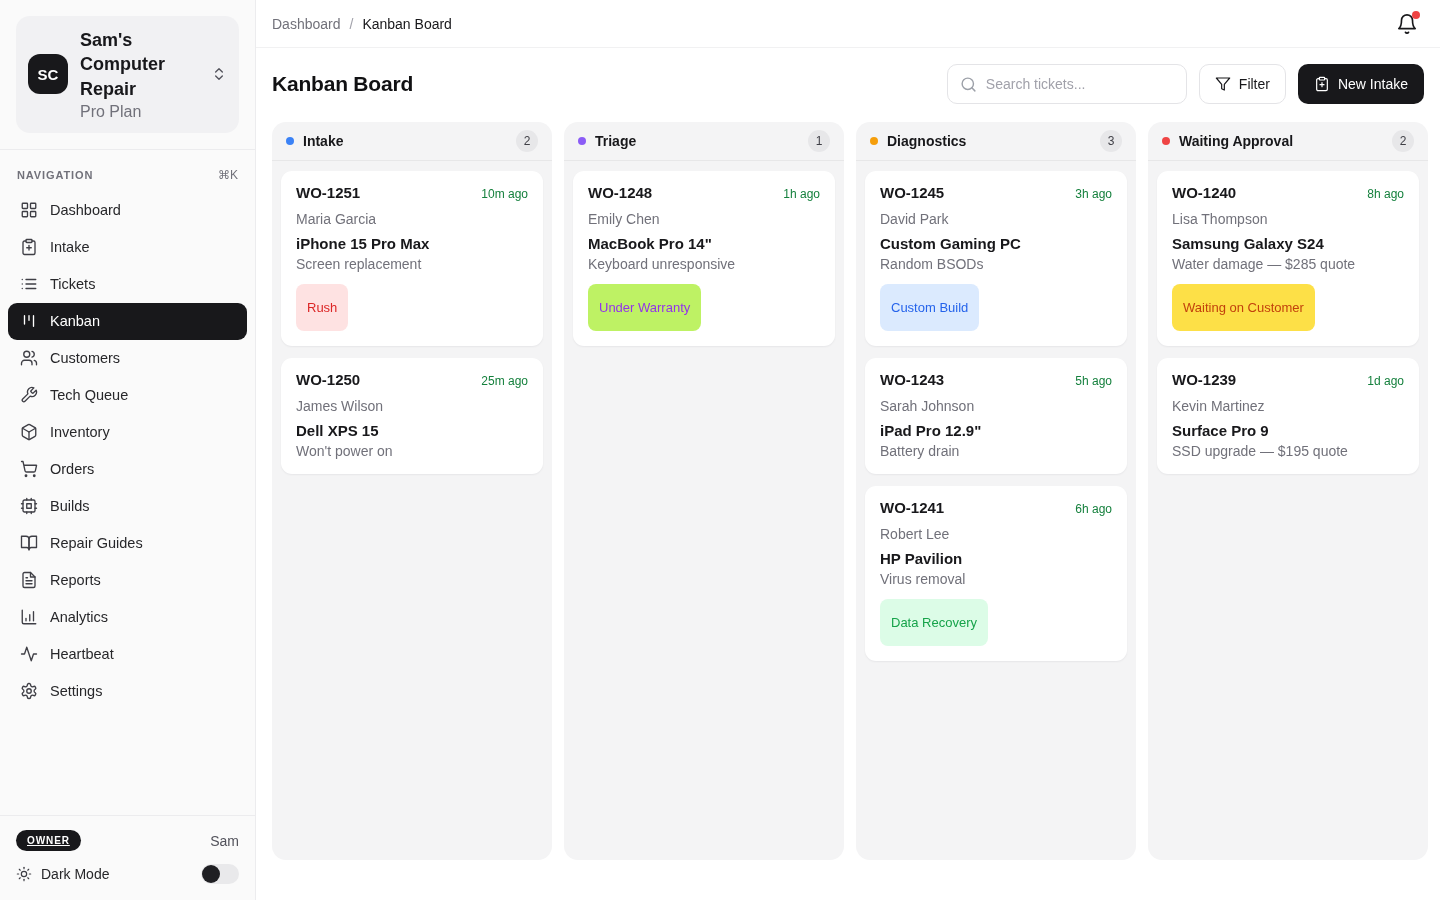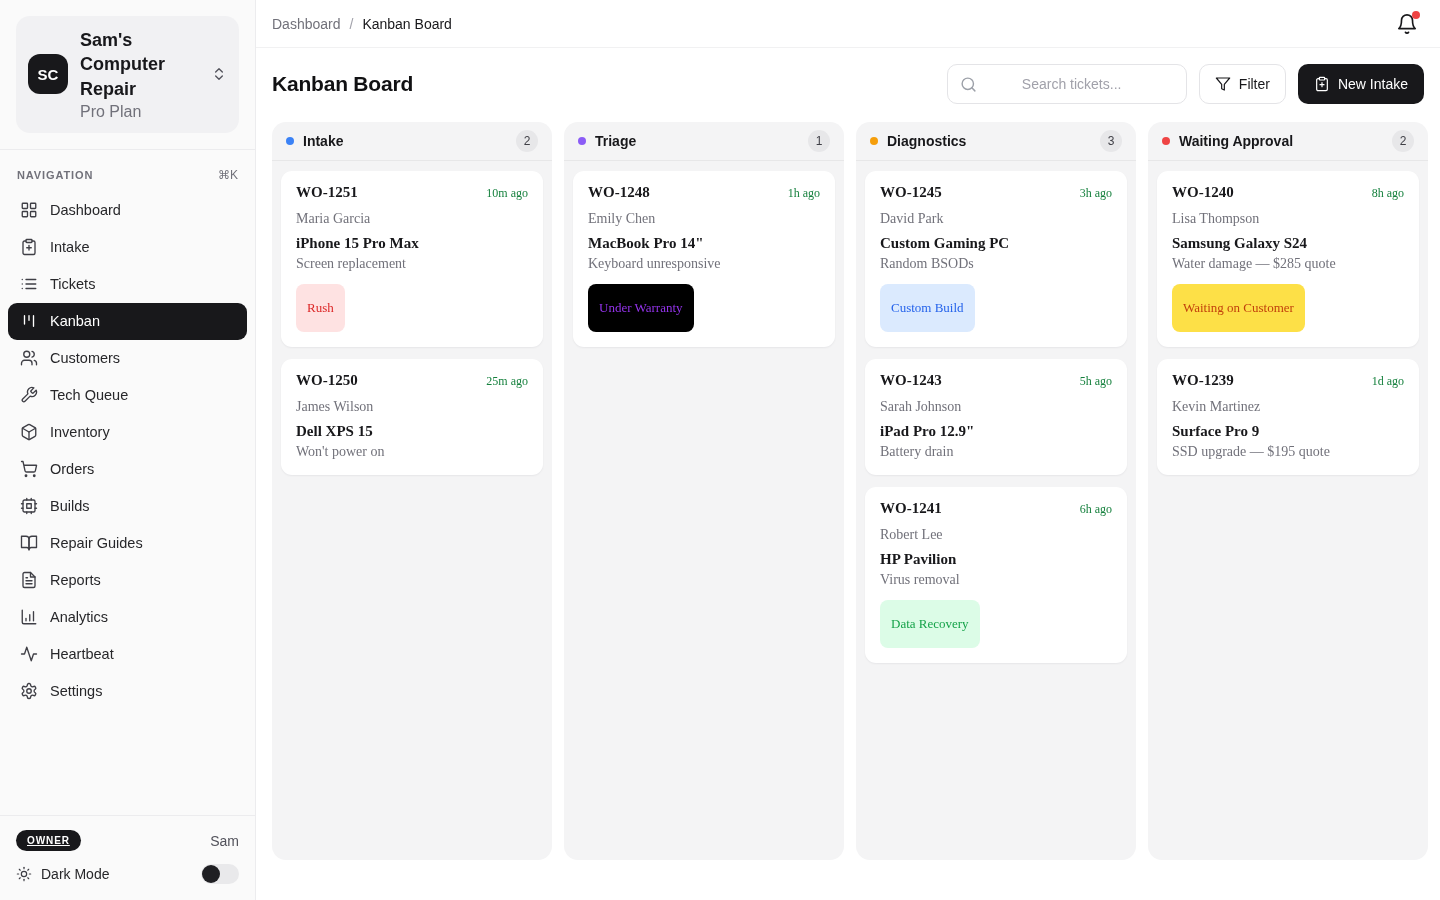--- a/index.html
+++ b/index.html
@@ -94,21 +94,21 @@
   .page-title { font-size: 21px; font-weight: 700; color: #111113; letter-spacing: -0.01em; }
   .toolbar-right { margin-left: auto; display: flex; align-items: center; gap: 12px; }
   .search-box {
     width: 240px; height: 40px; background: #fff;
     border: 1px solid #e4e4e7; border-radius: 10px;
     display: flex; align-items: center; gap: 9px; padding: 0 12px;
   }
   .search-box .search-icon { color: #9ca0a8; }
   .search-box input {
     border: 0; outline: none; background: transparent; width: 100%;
-    font-size: 14px; color: #18181b; font-family: inherit; margin-left: 36px;
+    font-size: 14px; color: #18181b; font-family: inherit;
   }
   .search-box input::placeholder { color: #a1a1aa; }
   .btn {
     height: 40px; border-radius: 10px; display: flex; align-items: center;
     gap: 8px; padding: 0 15px; font-size: 14px; font-weight: 500; cursor: pointer;
     border: 1px solid transparent;
   }
   .btn-outline { background: #fff; border-color: #e4e4e7; color: #18181b; }
   .btn-dark { background: #18181b; color: #fff; }
 
@@ -129,37 +129,37 @@
   .dot-blue { background: #3b82f6; }
   .dot-purple { background: #8b5cf6; }
   .dot-amber { background: #f59e0b; }
   .dot-red { background: #ef4444; }
   .col-name { font-size: 14px; font-weight: 700; color: #18181b; }
   .col-count {
     margin-left: auto; width: 22px; height: 22px; border-radius: 50%;
     background: #e7e7e9; color: #3f3f46; font-size: 12px; font-weight: 500;
     display: flex; align-items: center; justify-content: center;
   }
-  .cards { padding: 10px 9px; display: flex; flex-direction: column; gap: 12px; overflow: hidden; font-family: Liberation Serif, serif; }
+  .cards { padding: 10px 9px; display: flex; flex-direction: column; gap: 12px; overflow: hidden; }
   .card {
     background: #fff; border-radius: 11px; padding: 13px 15px 15px;
     box-shadow: 0 1px 2px rgba(16,24,40,0.06); cursor: pointer;
   }
   .card-head { display: flex; align-items: baseline; justify-content: space-between; }
   .card-id { font-size: 15px; font-weight: 700; color: #18181b; }
   .card-time { font-size: 12px; color: #15803d; }
   .card-customer { font-size: 14px; color: #71717a; margin-top: 10px; }
   .card-device { font-size: 15px; font-weight: 600; color: #18181b; margin-top: 8px; }
   .card-issue { font-size: 14px; color: #71717a; margin-top: 4px; }
   .tag {
     display: inline-block; margin-top: 12px; font-size: 13px; font-weight: 500;
     padding: 16px 11px; border-radius: 8px;
   }
   .tag-red { background: #fee2e2; color: #dc2626; }
-  .tag-purple { background: #000000; color: #9333ea; }
+  .tag-purple { background: #bef264; color: #9333ea; }
   .tag-blue { background: #dbeafe; color: #2563eb; }
   .tag-green { background: #dcfce7; color: #16a34a; }
   .tag-orange { background: #fde047; color: #c2410c; }
 </style>
 </head>
 <body>
 
 <aside class="sidebar">
   <div class="org-wrap">
     <div class="org-card">

